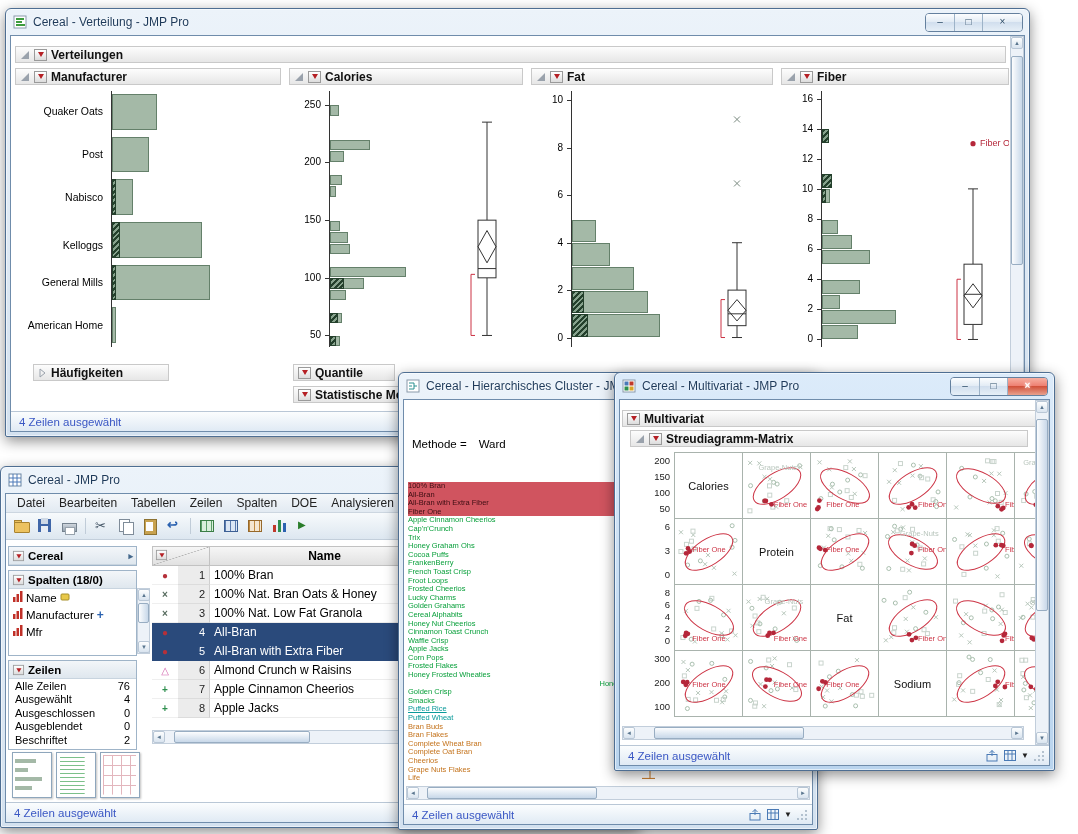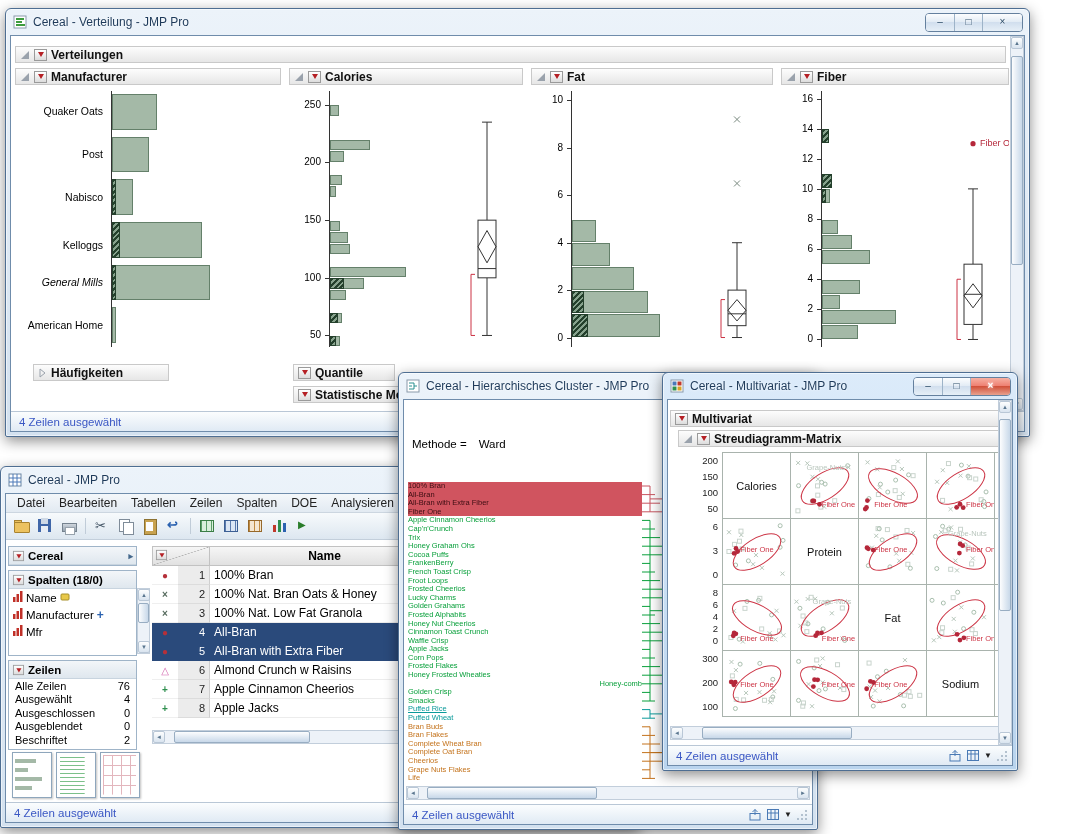--- a/index.html
+++ b/index.html
@@ -128,21 +128,21 @@
   #scatter-matrix{position:absolute;overflow:hidden;background:#fff}
   .sm-cell{position:absolute;border:1px solid #a9b3ad;overflow:hidden;background:#fff}
   .sm-var{position:absolute;inset:0;display:flex;align-items:center;justify-content:center;font-size:11px;color:#111}
   .ax-label{position:absolute;text-align:right;font-size:9.5px;color:#222}
   .fiber-label{position:absolute;font-size:7.5px;white-space:nowrap}
   .ghost-label{position:absolute;font-size:7.5px;white-space:nowrap}
 
   #win-dist{left:5px;top:8px;width:1025px;height:429px;z-index:1}
   #win-table{left:0px;top:466px;width:640px;height:362px;z-index:2}
   #win-cluster{left:398px;top:372px;width:420px;height:458px;z-index:3}
-  #win-multi{left:662px;top:372px;width:356px;height:399px;z-index:4}
+  #win-multi{left:614px;top:372px;width:441px;height:399px;z-index:4}
 </style>
 </head>
 <body>
 
 <div class="screen">
 
   <div class="window inactive" id="win-dist">
     <div class="titlebar">
       <span class="win-icon">
         <svg width="14" height="14">
@@ -188,21 +188,21 @@
             <div class="m-label" style="left: 0px; top: 20.3333px; width: 88px;">Quaker Oats</div>
             <div class="h-bar" style="left: 97px; top: 9px; width: 45.1px; height: 35.6667px;"></div>
             <div class="m-label" style="left: 0px; top: 63px; width: 88px;">Post</div>
             <div class="h-bar" style="left: 97px; top: 51.6667px; width: 36.9px; height: 35.6667px;"></div>
             <div class="m-label" style="left: 0px; top: 105.667px; width: 88px;">Nabisco</div>
             <div class="h-bar" style="left: 97px; top: 94.3333px; width: 20.5px; height: 35.6667px;"></div>
             <div class="h-bar-sel" style="left: 97px; top: 94.3333px; width: 4.1px; height: 35.6667px;"></div>
             <div class="m-label" style="left: 0px; top: 154px; width: 88px;">Kelloggs</div>
             <div class="h-bar" style="left: 97px; top: 137px; width: 90.2px; height: 35.6667px;"></div>
             <div class="h-bar-sel" style="left: 97px; top: 137px; width: 8.2px; height: 35.6667px;"></div>
-            <div class="m-label" style="left: 0px; top: 191px; width: 88px; font-style: italic;">General Mills</div>
+            <div class="m-label" style="left: 0px; top: 191px; width: 88px;">General Mills</div>
             <div class="h-bar" style="left: 97px; top: 179.667px; width: 98.4px; height: 35.6667px;"></div>
             <div class="h-bar-sel" style="left: 97px; top: 179.667px; width: 4.1px; height: 35.6667px;"></div>
             <div class="m-label" style="left: 0px; top: 233.667px; width: 88px;">American Home</div>
             <div class="h-bar" style="left: 97px; top: 222.333px; width: 4.1px; height: 35.6667px;"></div>
             <div class="h-axis" style="left: 96px; top: 6px; height: 256px;"></div>
           </div>
 
         <div class="outline" style="left:278px;top:32px;width:234px">
           <span class="dis">
               <svg width="10" height="10">
@@ -654,21 +654,21 @@
           <div class="leaf" style="color: rgb(10, 160, 60);">Cap'n'Crunch</div>
           <div class="leaf" style="color: rgb(10, 160, 60);">Trix</div>
           <div class="leaf" style="color: rgb(10, 160, 60);">Honey Graham Ohs</div>
           <div class="leaf" style="color: rgb(10, 160, 60);">Cocoa Puffs</div>
           <div class="leaf" style="color: rgb(10, 160, 60);">FrankenBerry</div>
           <div class="leaf" style="color: rgb(10, 160, 60);">French Toast Crisp</div>
           <div class="leaf" style="color: rgb(10, 160, 60);">Froot Loops</div>
           <div class="leaf" style="color: rgb(10, 160, 60);">Frosted Cheerios</div>
           <div class="leaf" style="color: rgb(10, 160, 60);">Lucky Charms</div>
           <div class="leaf" style="color: rgb(10, 160, 60);">Golden Grahams</div>
-          <div class="leaf" style="color: rgb(10, 160, 60);">Frosted Alphabits</div>
+          <div class="leaf" style="color: rgb(10, 160, 60);">Cereal Alphabits</div>
           <div class="leaf" style="color: rgb(10, 160, 60);">Honey Nut Cheerios</div>
           <div class="leaf" style="color: rgb(10, 160, 60);">Cinnamon Toast Crunch</div>
           <div class="leaf" style="color: rgb(10, 160, 60);">Waffle Crisp</div>
           <div class="leaf" style="color: rgb(10, 160, 60);">Apple Jacks</div>
           <div class="leaf" style="color: rgb(10, 160, 60);">Corn Pops</div>
           <div class="leaf" style="color: rgb(10, 160, 60);">Frosted Flakes</div>
           <div class="leaf" style="color: rgb(10, 160, 60);">Honey Frosted Wheaties</div>
           <div class="leaf" style="color: rgb(10, 160, 60); text-align: right;">Honey-comb</div>
           <div class="leaf" style="color: rgb(10, 160, 60);">Golden Crisp</div>
           <div class="leaf" style="color: rgb(10, 160, 60);">Smacks</div>

